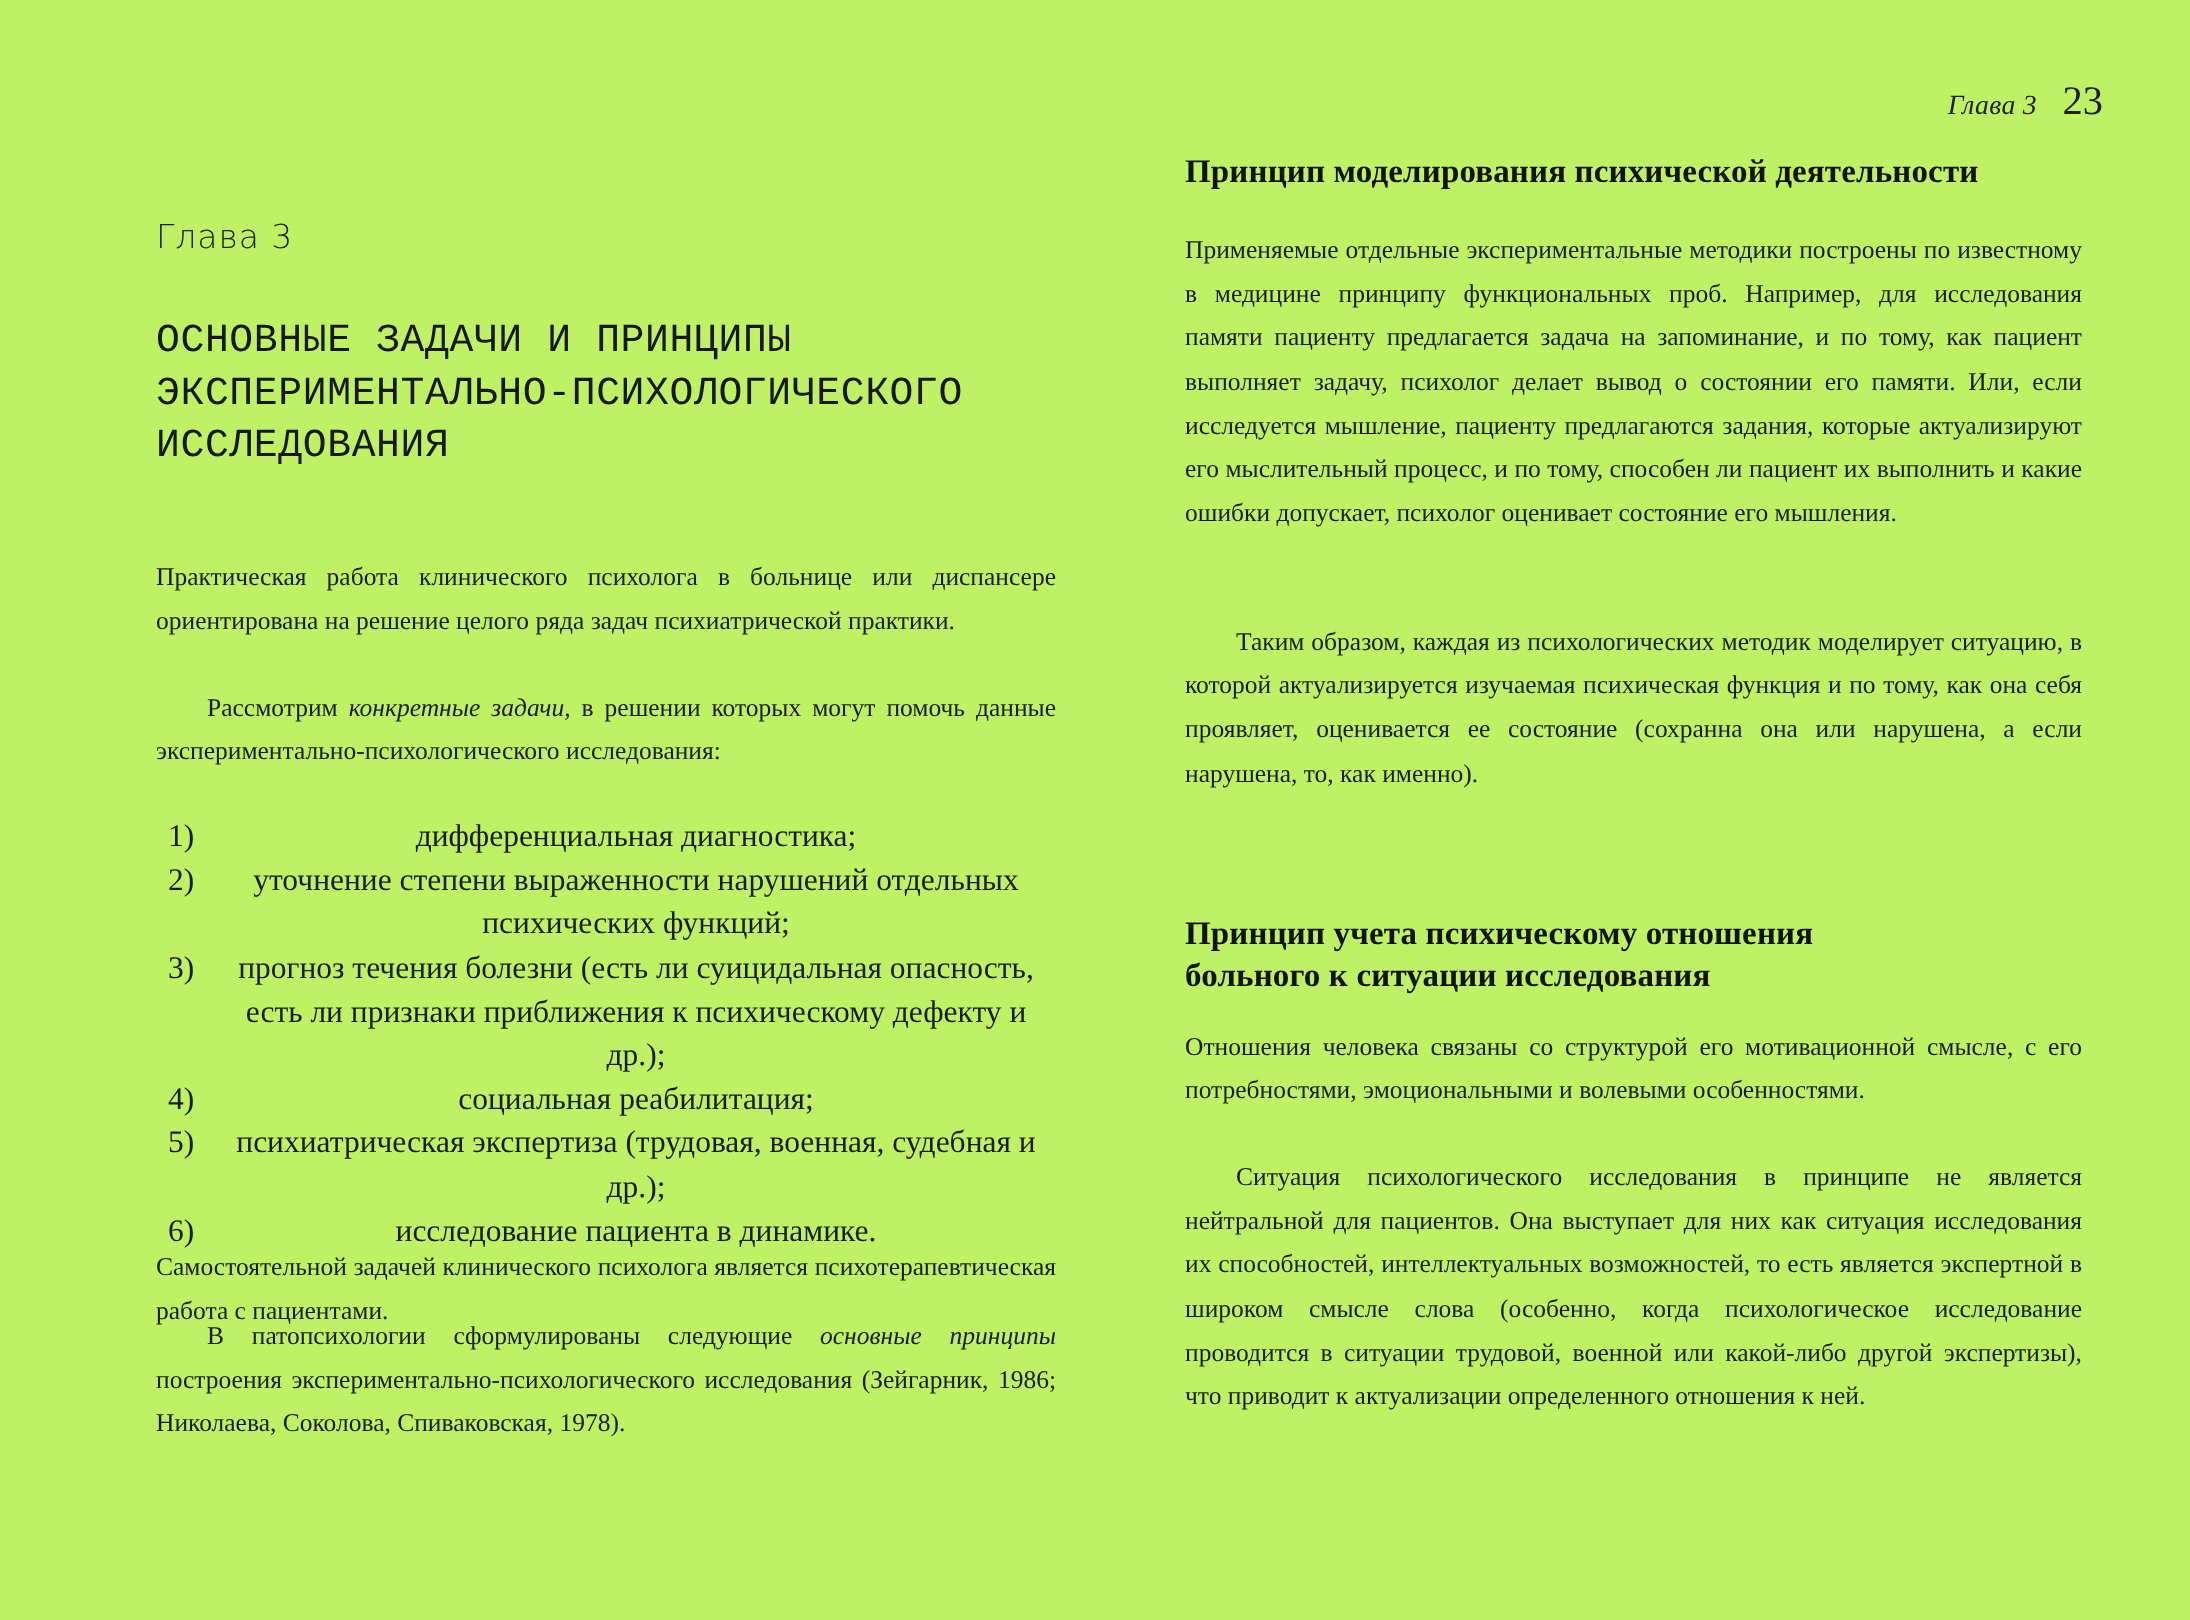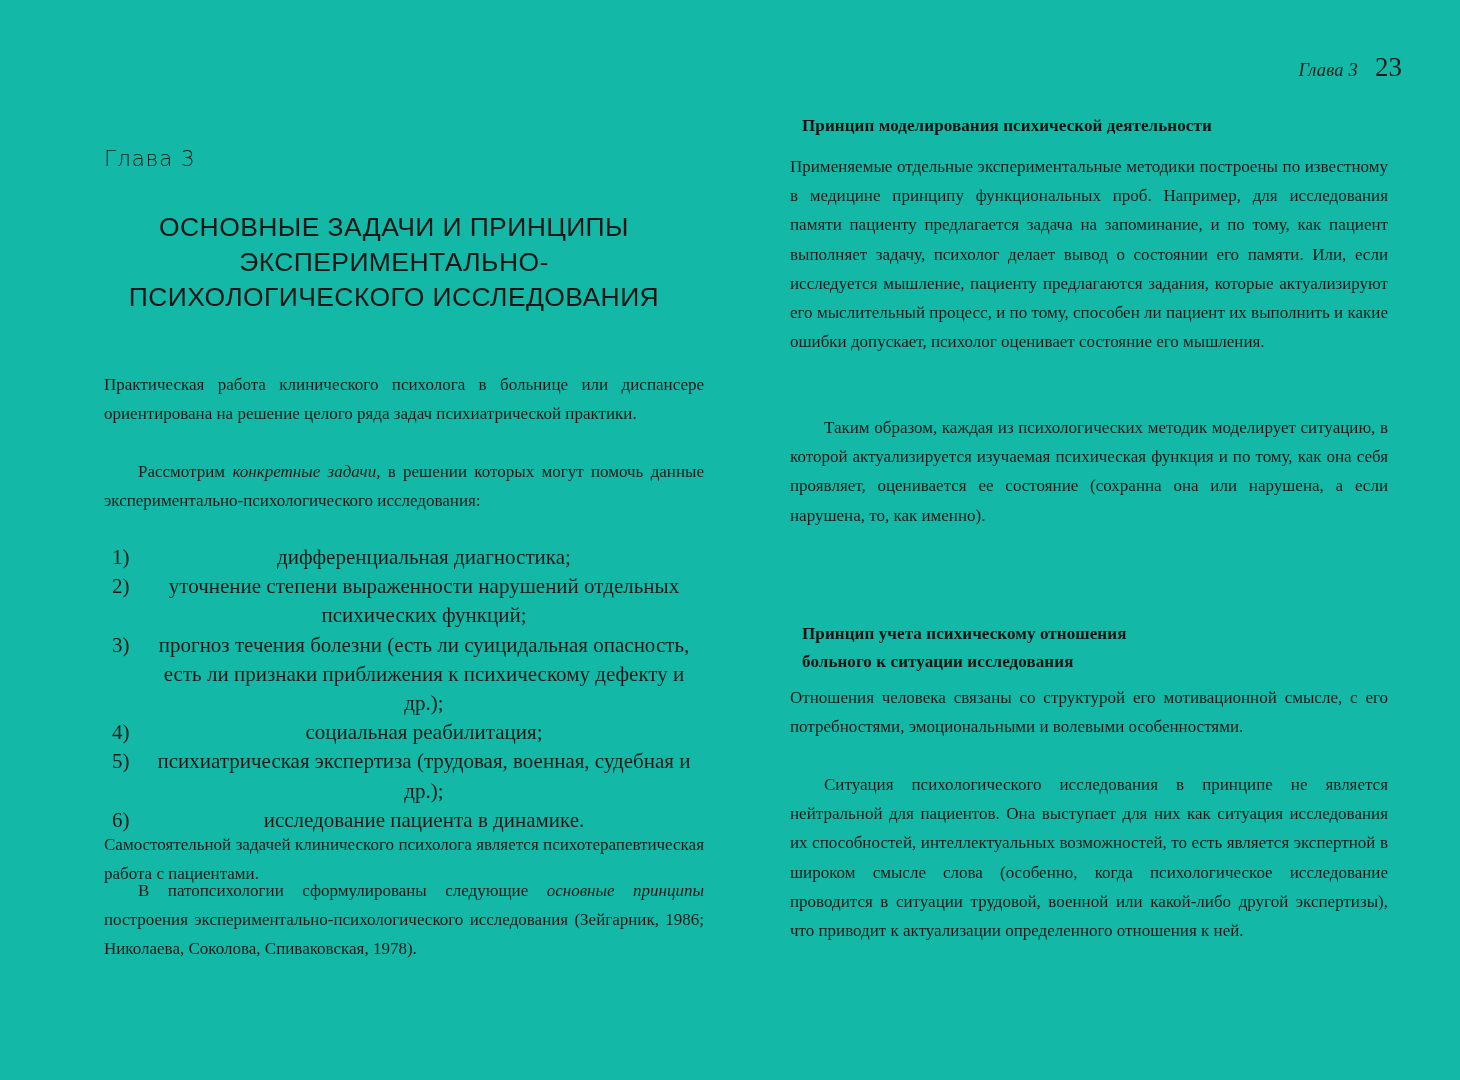--- a/index.html
+++ b/index.html
@@ -5,21 +5,21 @@
 <style>
   html, body {
     margin: 0;
     padding: 0;
     background: #ffffff;
   }
   .page {
     position: relative;
     width: 1460px;
     height: 1080px;
-    background: #14b8a6;
+    background: #bef264;
     overflow: hidden;
     font-family: "Liberation Serif", "DejaVu Serif", serif;
     color: #1a1a1a;
     -webkit-font-smoothing: antialiased;
   }
 
   
   .running-head {
     position: absolute;
     top: 52px;
@@ -70,28 +70,27 @@
     font-size: 22px;
     font-weight: 300;
     letter-spacing: 0.6px;
     color: #1d1d1d;
   }
   .chapter-title {
     position: absolute;
     top: 192px;
     left: 0;
     width: 580px;
-    font-family: Liberation Sans, sans-serif;
+    font-family: Liberation Mono, monospace;
     font-size: 26.5px;
     font-weight: 300;
     line-height: 35px;
     letter-spacing: 0.4px;
     text-transform: uppercase;
     color: #171717;
-    text-align: center;
   }
 
   
   .prose {
     position: absolute;
     left: 0;
     width: 600px;
   }
   .prose p,
   .col-right p {
@@ -130,22 +129,22 @@
     width: 26px;
     text-align: left;
   }
   ol.tasks li > .txt {
     display: block;
     text-align: center;
   }
 
   
   .subhead {
-    margin: 12px;
-    font-size: 17px;
+    margin: 0;
+    font-size: 22px;
     font-weight: bold;
     line-height: 28px;
     letter-spacing: 0.1px;
     color: #121212;
   }
 
   
   #left-para-1   { top: 370px; }
   #left-para-2   { top: 457px; }
   #left-list     { top: 543px; left: 0; width: 600px; position: absolute; }

